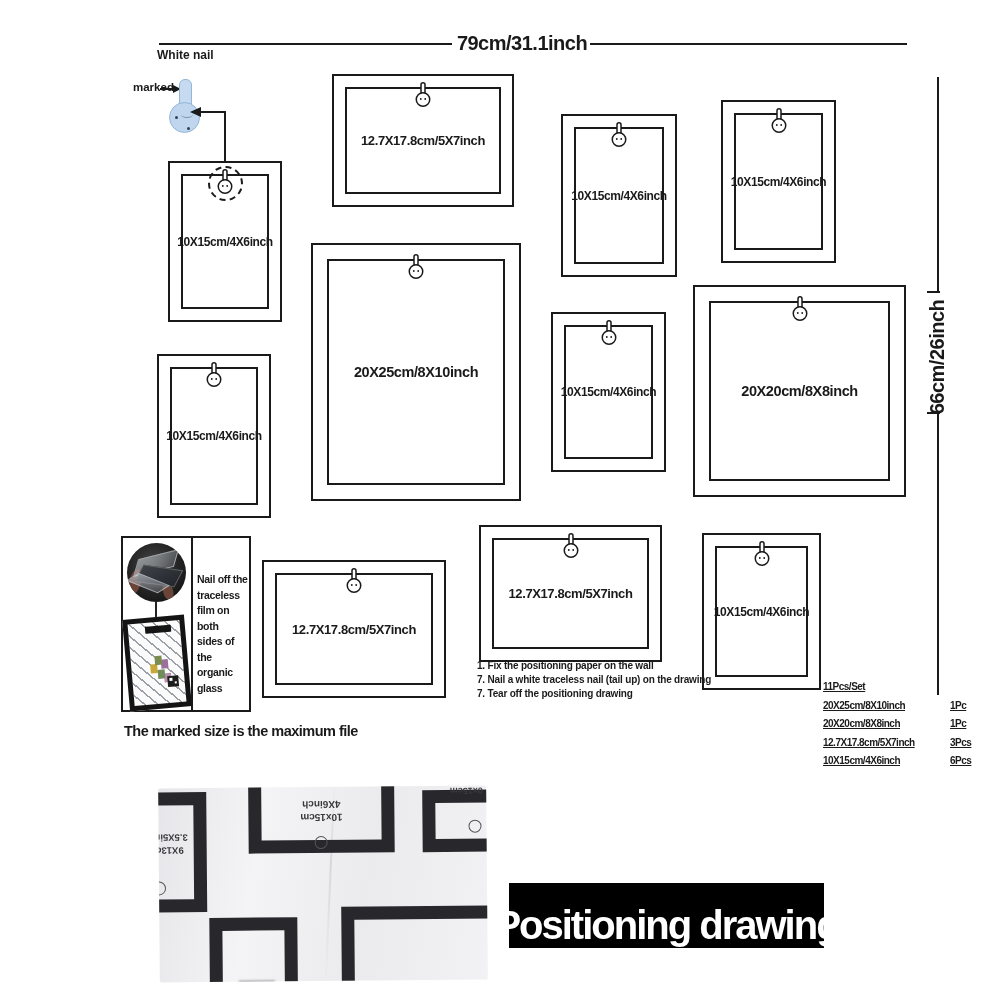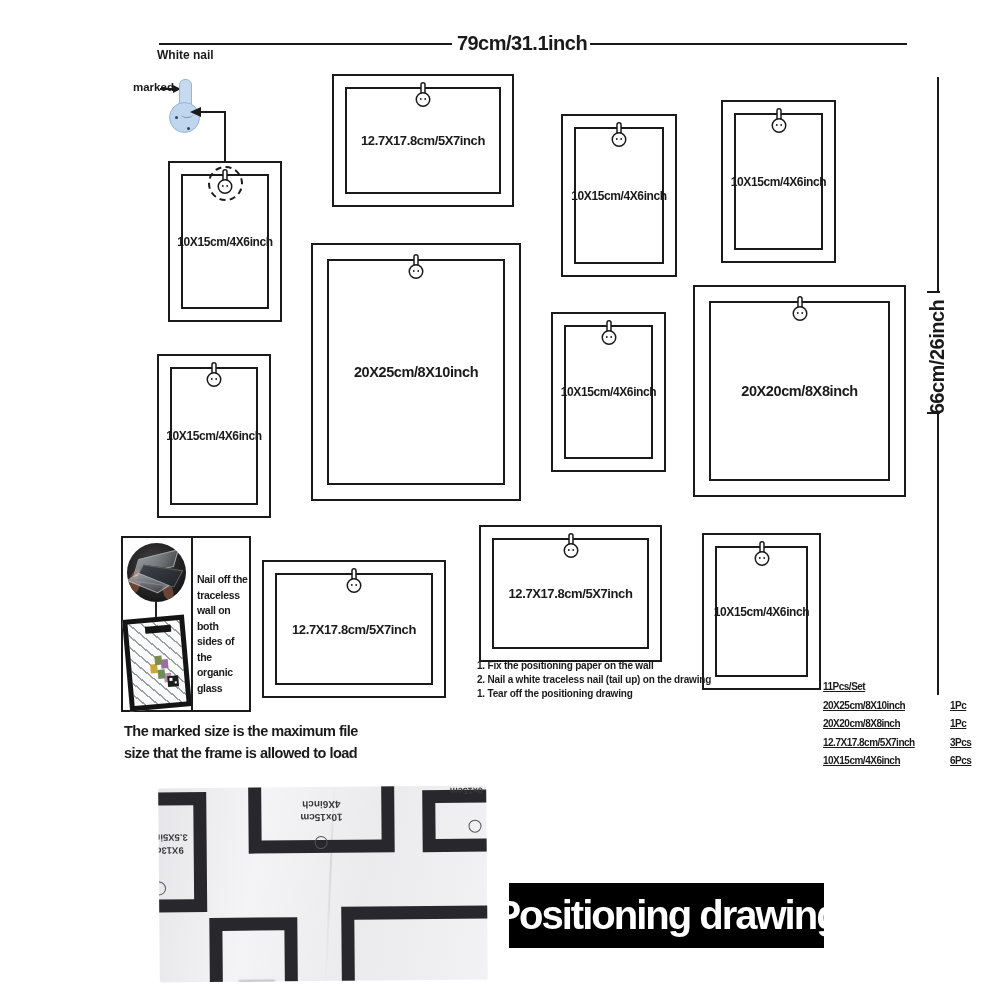--- a/index.html
+++ b/index.html
@@ -92,21 +92,21 @@
   .paper-text{position:absolute;transform:rotate(180deg);text-align:center;color:#3a3a3e;
               font-weight:600;font-family:"Liberation Sans",sans-serif;}
   .paper-circle{position:absolute;border:1.5px solid #55555a;border-radius:50%;background:transparent;}
   .crease{position:absolute;left:170px;top:-5px;width:2px;height:204px;transform:rotate(3deg);
           background:linear-gradient(transparent,#c4c4ca88 40%,#cfcfd455 70%,transparent);}
   .smudge{position:absolute;left:16px;top:50px;width:36px;height:5px;background:#85858a;
           filter:blur(1.2px);opacity:0.8;}
 
   
   .banner{position:absolute;left:475px;top:883px;width:315px;height:65px;background:#000;
-          display:flex;align-items:center;justify-content:center;}
+          display:flex;align-items:flex-end;justify-content:center;}
   .banner span{color:#fff;font-size:40px;letter-spacing:-2px;white-space:nowrap;}
 </style>
 </head>
 <body>
 
 <div class="canvas">
 
   <div class="hline" style="left:125px;top:43px;width:293px;"></div>
   <div class="hline" style="left:556px;top:43px;width:317px;"></div>
   <div class="dim-h">79cm/31.1inch</div>
@@ -275,35 +275,34 @@
     <div class="photo-stem"></div>
     <div class="mini-frame">
       <div class="mini-tag"></div>
       <div class="flowers"></div>
       <div class="mini-qr"></div>
     </div>
     <div class="note-divider"></div>
     <div class="note-text">
       <div>Nail off the</div>
       <div>traceless</div>
-      <div>wall on both</div>
+      <div>film on both</div>
       <div>sides of the</div>
       <div>organic glass</div>
     </div>
   </div>
 
   <div class="marked-note">
     <div>The marked size is the maximum file</div>
-    <div>size that the frame is allowed to load</div>
   </div>
 
   <div class="instructions">
     <div class="item">1. Fix the positioning paper on the wall</div>
-    <div class="item">2. Nail a white traceless nail (tail up) on the drawing</div>
-    <div class="item">1. Tear off the positioning drawing</div>
+    <div class="item">7. Nail a white traceless nail (tail up) on the drawing</div>
+    <div class="item">7. Tear off the positioning drawing</div>
   </div>
 
   <div class="set-box">
     <div>11Pcs/Set</div>
     <div class="set-row">
       <span class="size">20X25cm/8X10inch</span>
       <span class="qty">1Pc</span>
     </div>
     <div class="set-row">
       <span class="size">20X20cm/8X8inch</span>

